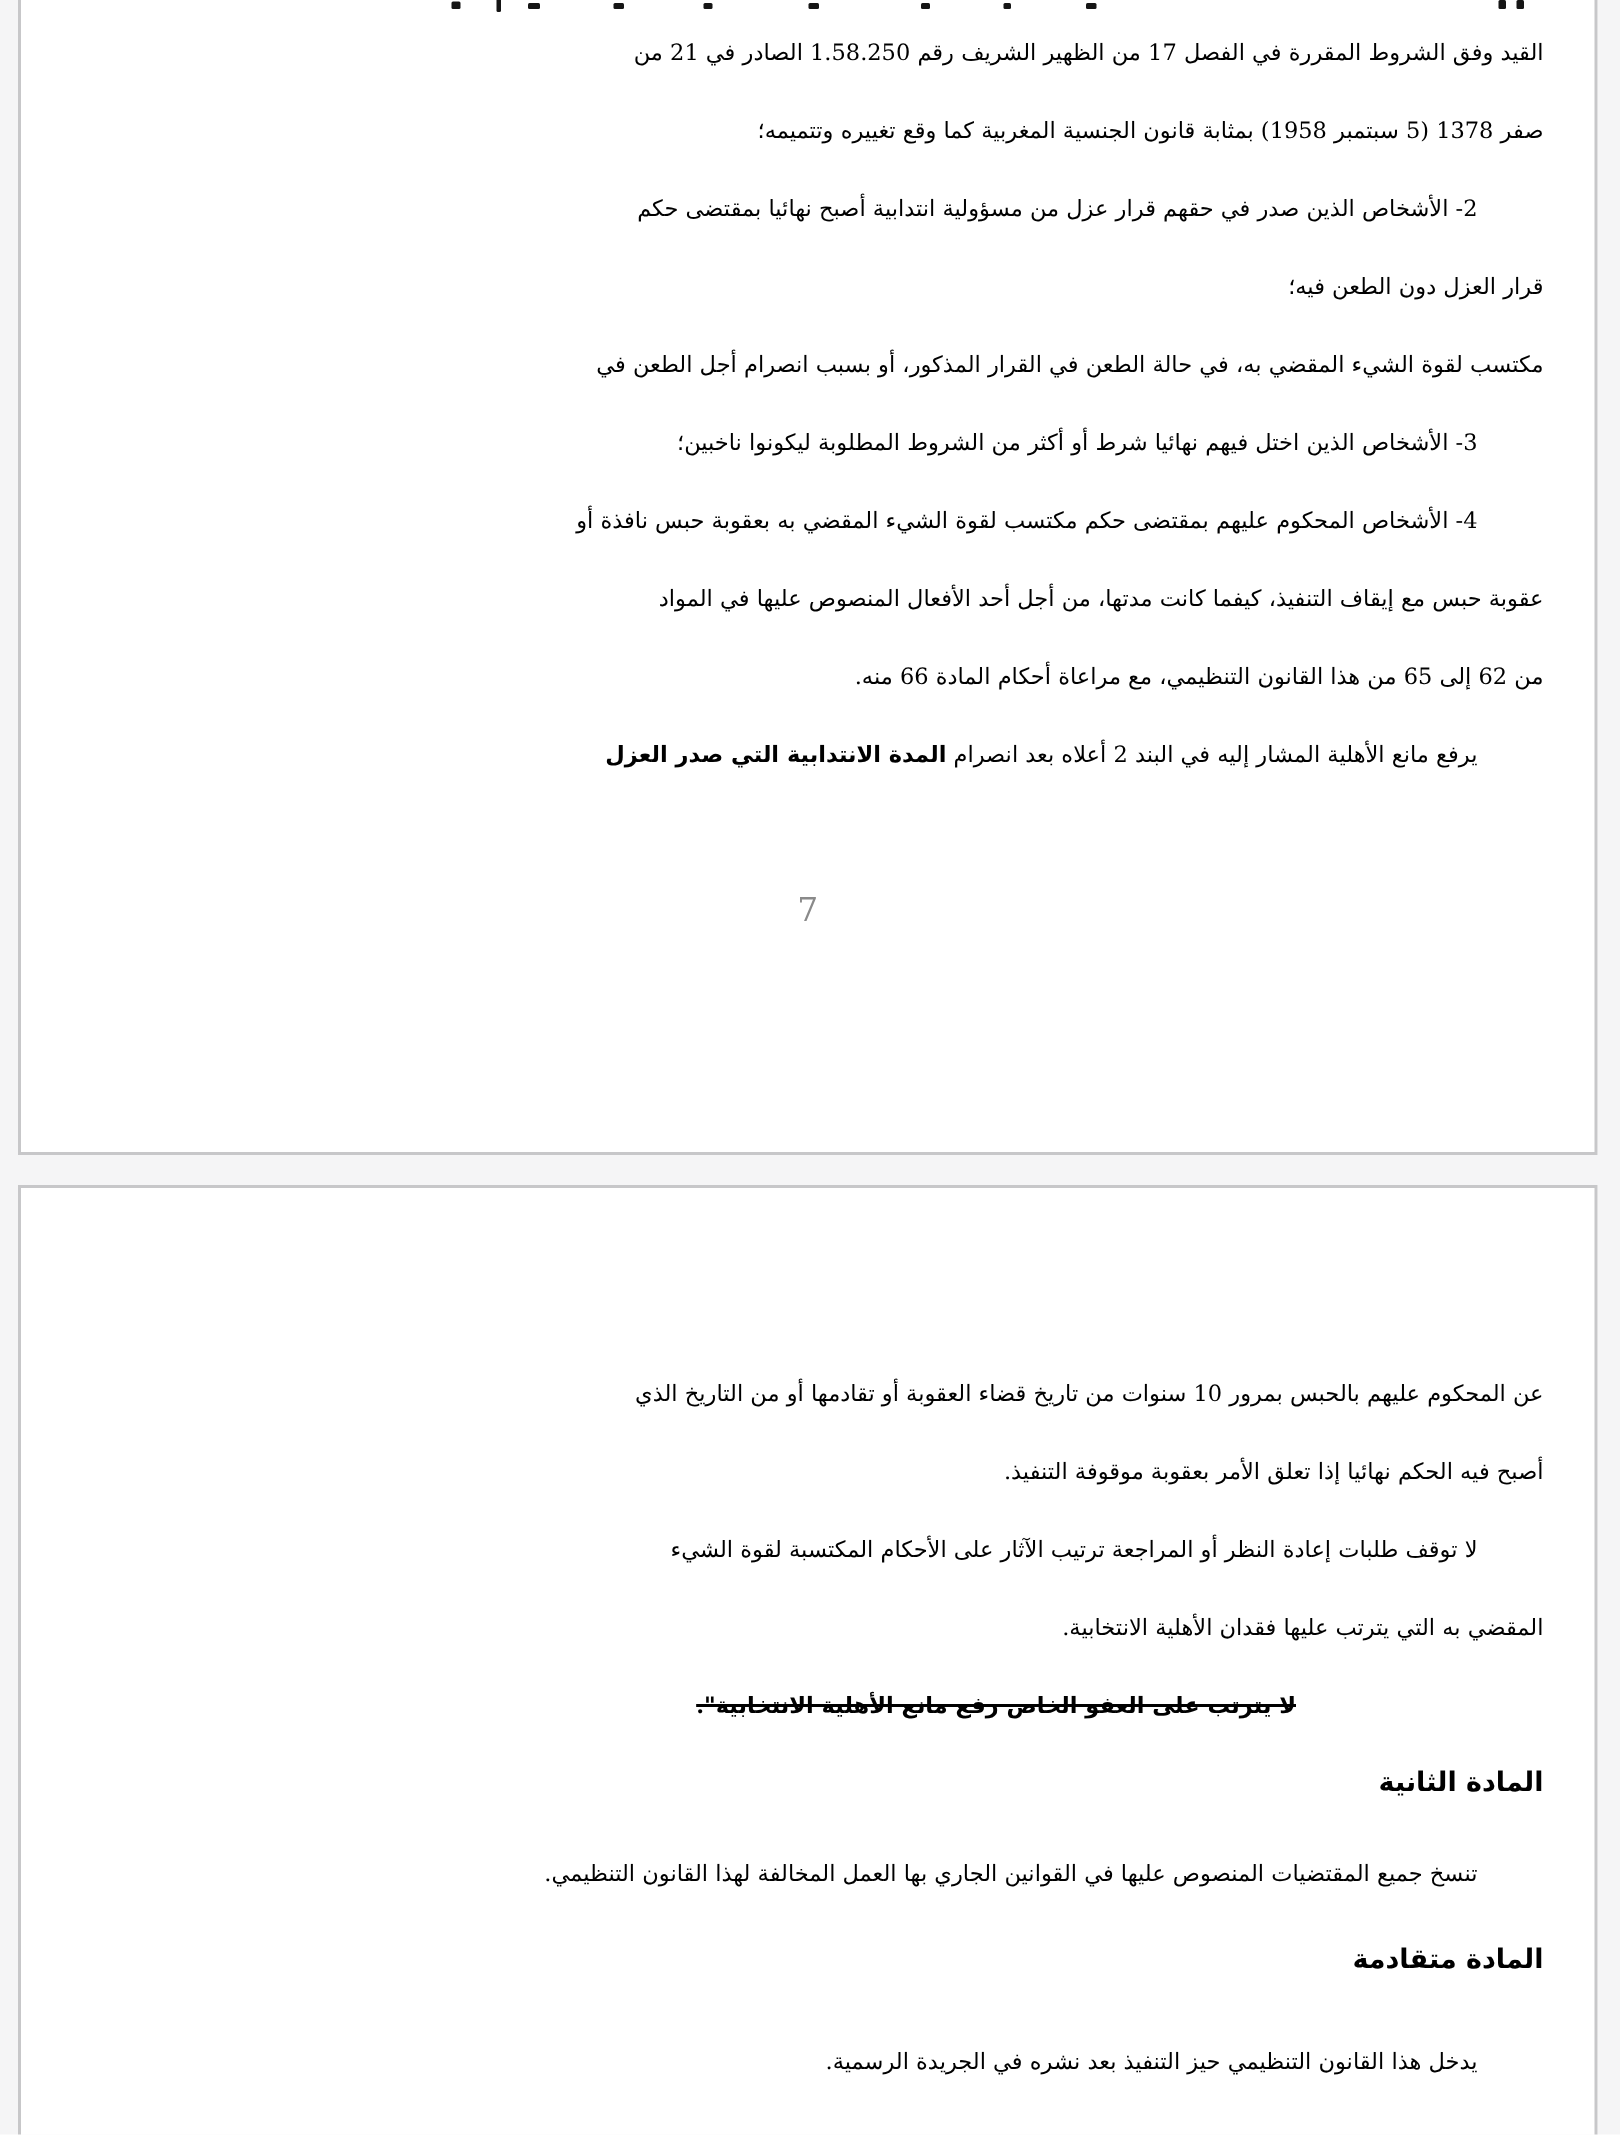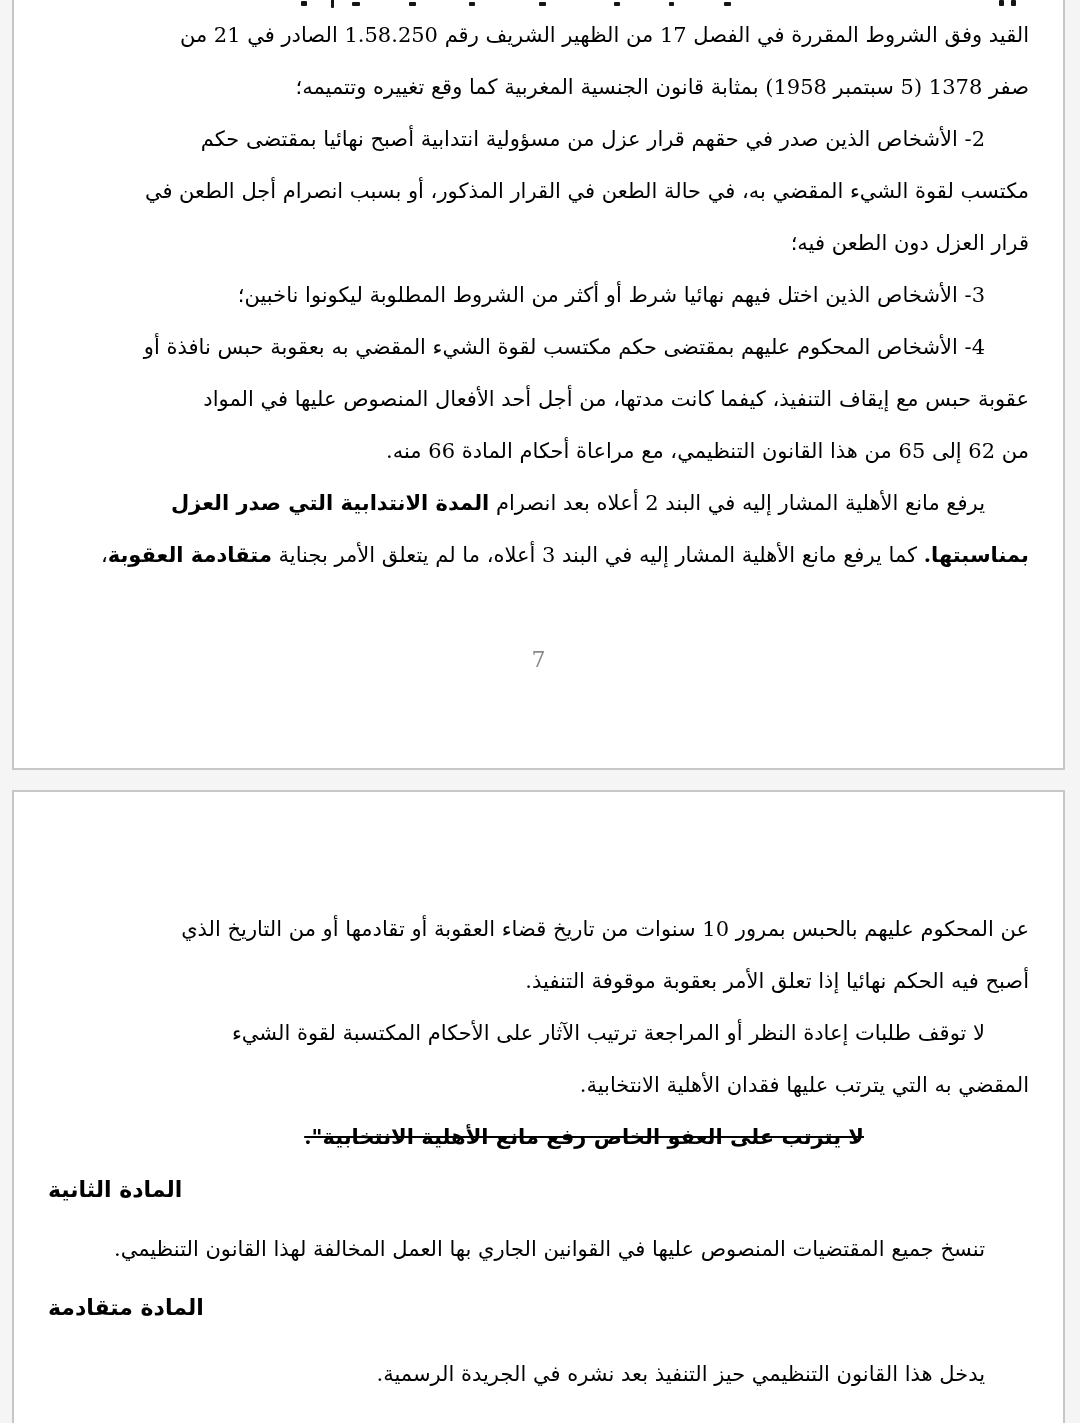--- a/index.html
+++ b/index.html
@@ -26,25 +26,25 @@
     padding-right:34px;
     overflow:hidden;
   }
   #page-1 .lines{padding-top:73px;}
   #page-2 .lines{padding-top:111px;}
   .line{
     height:52px;
     line-height:52px;
     white-space:nowrap;
     text-align:right;
-    font-size:21px;
+    font-size:15px;
     color:#000;
   }
   .line.indent{padding-right:44px;}
-  .line.heading{font-weight:bold;text-align:left;font-size:22px;}
+  .line.heading{font-weight:bold;text-align:right;font-size:18px;}
   .line.strike{text-align:right;padding-right:165px;}
   .b{font-weight:bold;}
   .s{text-decoration:line-through;text-decoration-thickness:2px;}
   .page-num{
     height:52px;line-height:52px;
     margin-top:53px;
     text-align:center;
     color:#8a8a8a;
     font-size:22px;
     font-weight:normal;
@@ -78,28 +78,27 @@
       <i></i>
       <i></i>
       <i></i>
       <i></i>
       <i></i>
   </div>
   <div class="lines">
       <div class="line"><span>القيد وفق الشروط المقررة في الفصل 17 من الظهير الشريف رقم 1.58.250 الصادر في 21 من</span></div>
       <div class="line"><span>صفر 1378 (5 سبتمبر 1958) بمثابة قانون الجنسية المغربية كما وقع تغييره وتتميمه؛</span></div>
       <div class="line indent"><span>2- الأشخاص الذين صدر في حقهم قرار عزل من مسؤولية انتدابية أصبح نهائيا بمقتضى حكم</span></div>
+      <div class="line"><span>قرار العزل دون الطعن فيه؛</span></div>
       <div class="line"><span>مكتسب لقوة الشيء المقضي به، في حالة الطعن في القرار المذكور، أو بسبب انصرام أجل الطعن في</span></div>
-      <div class="line"><span>قرار العزل دون الطعن فيه؛</span></div>
       <div class="line indent"><span>3- الأشخاص الذين اختل فيهم نهائيا شرط أو أكثر من الشروط المطلوبة ليكونوا ناخبين؛</span></div>
       <div class="line indent"><span>4- الأشخاص المحكوم عليهم بمقتضى حكم مكتسب لقوة الشيء المقضي به بعقوبة حبس نافذة أو</span></div>
       <div class="line"><span>عقوبة حبس مع إيقاف التنفيذ، كيفما كانت مدتها، من أجل أحد الأفعال المنصوص عليها في المواد</span></div>
       <div class="line"><span>من 62 إلى 65 من هذا القانون التنظيمي، مع مراعاة أحكام المادة 66 منه.</span></div>
       <div class="line indent"><span>يرفع مانع الأهلية المشار إليه في البند 2 أعلاه بعد انصرام </span><span class="b">المدة الانتدابية التي صدر العزل</span></div>
-      <div class="line"><span class="b">بمناسبتها.</span><span> كما يرفع مانع الأهلية المشار إليه في البند 3 أعلاه، ما لم يتعلق الأمر بجناية </span><span class="b">متقادمة العقوبة</span><span>،</span></div>
     </div>
   <div class="page-num">7</div>
 </div>
 
 <div class="page" id="page-2" dir="rtl">
   <div class="lines">
       <div class="line"><span>عن المحكوم عليهم بالحبس بمرور 10 سنوات من تاريخ قضاء العقوبة أو تقادمها أو من التاريخ الذي</span></div>
       <div class="line"><span>أصبح فيه الحكم نهائيا إذا تعلق الأمر بعقوبة موقوفة التنفيذ.</span></div>
       <div class="line indent"><span>لا توقف طلبات إعادة النظر أو المراجعة ترتيب الآثار على الأحكام المكتسبة لقوة الشيء</span></div>
       <div class="line"><span>المقضي به التي يترتب عليها فقدان الأهلية الانتخابية.</span></div>

